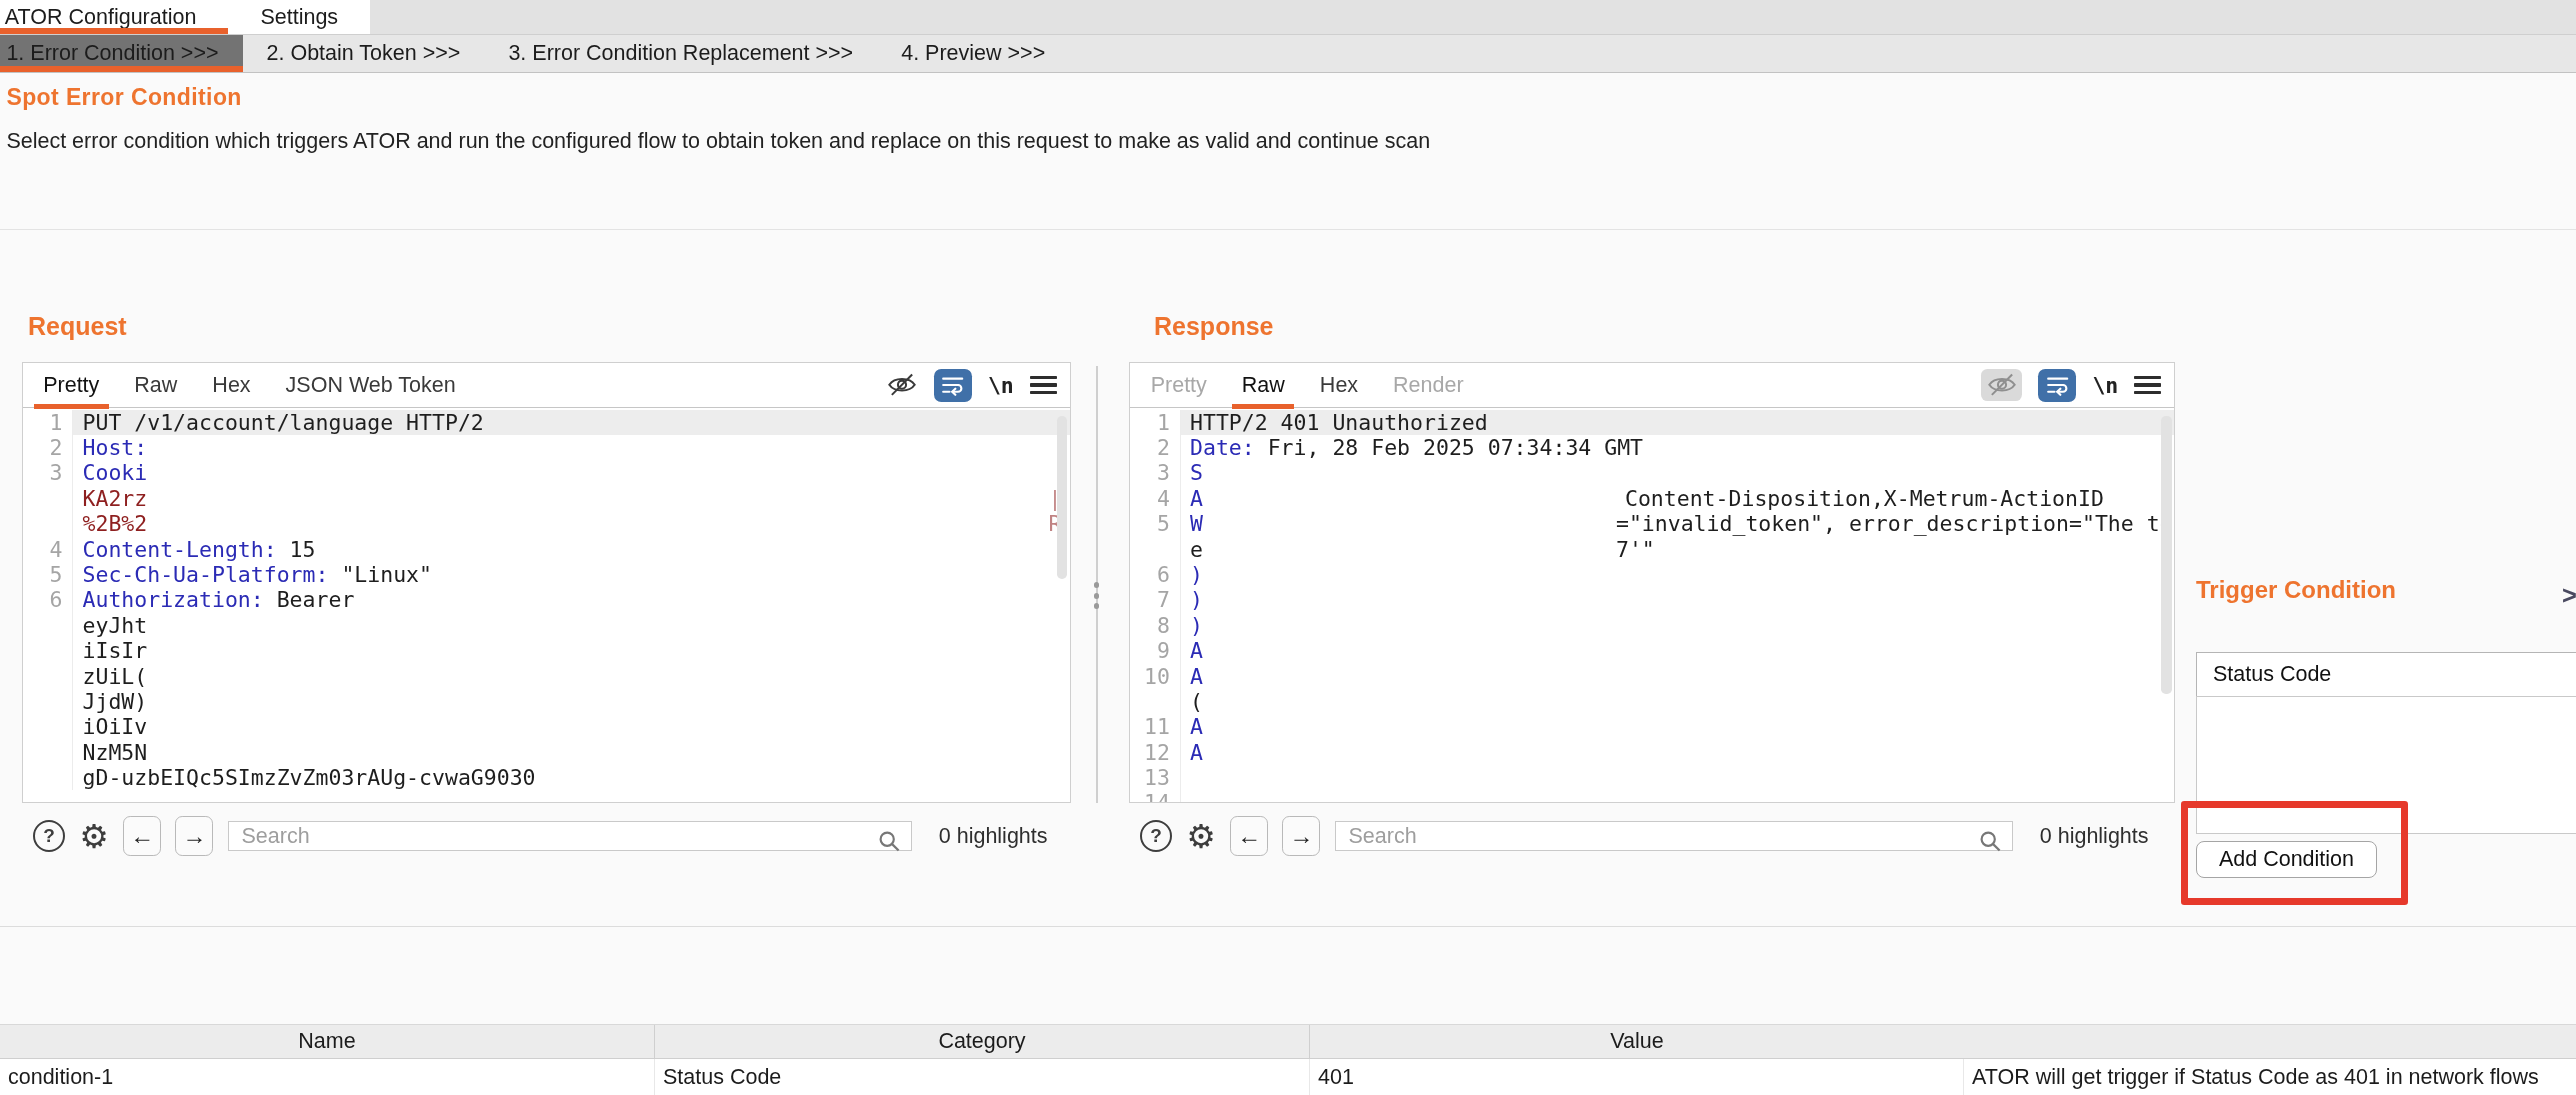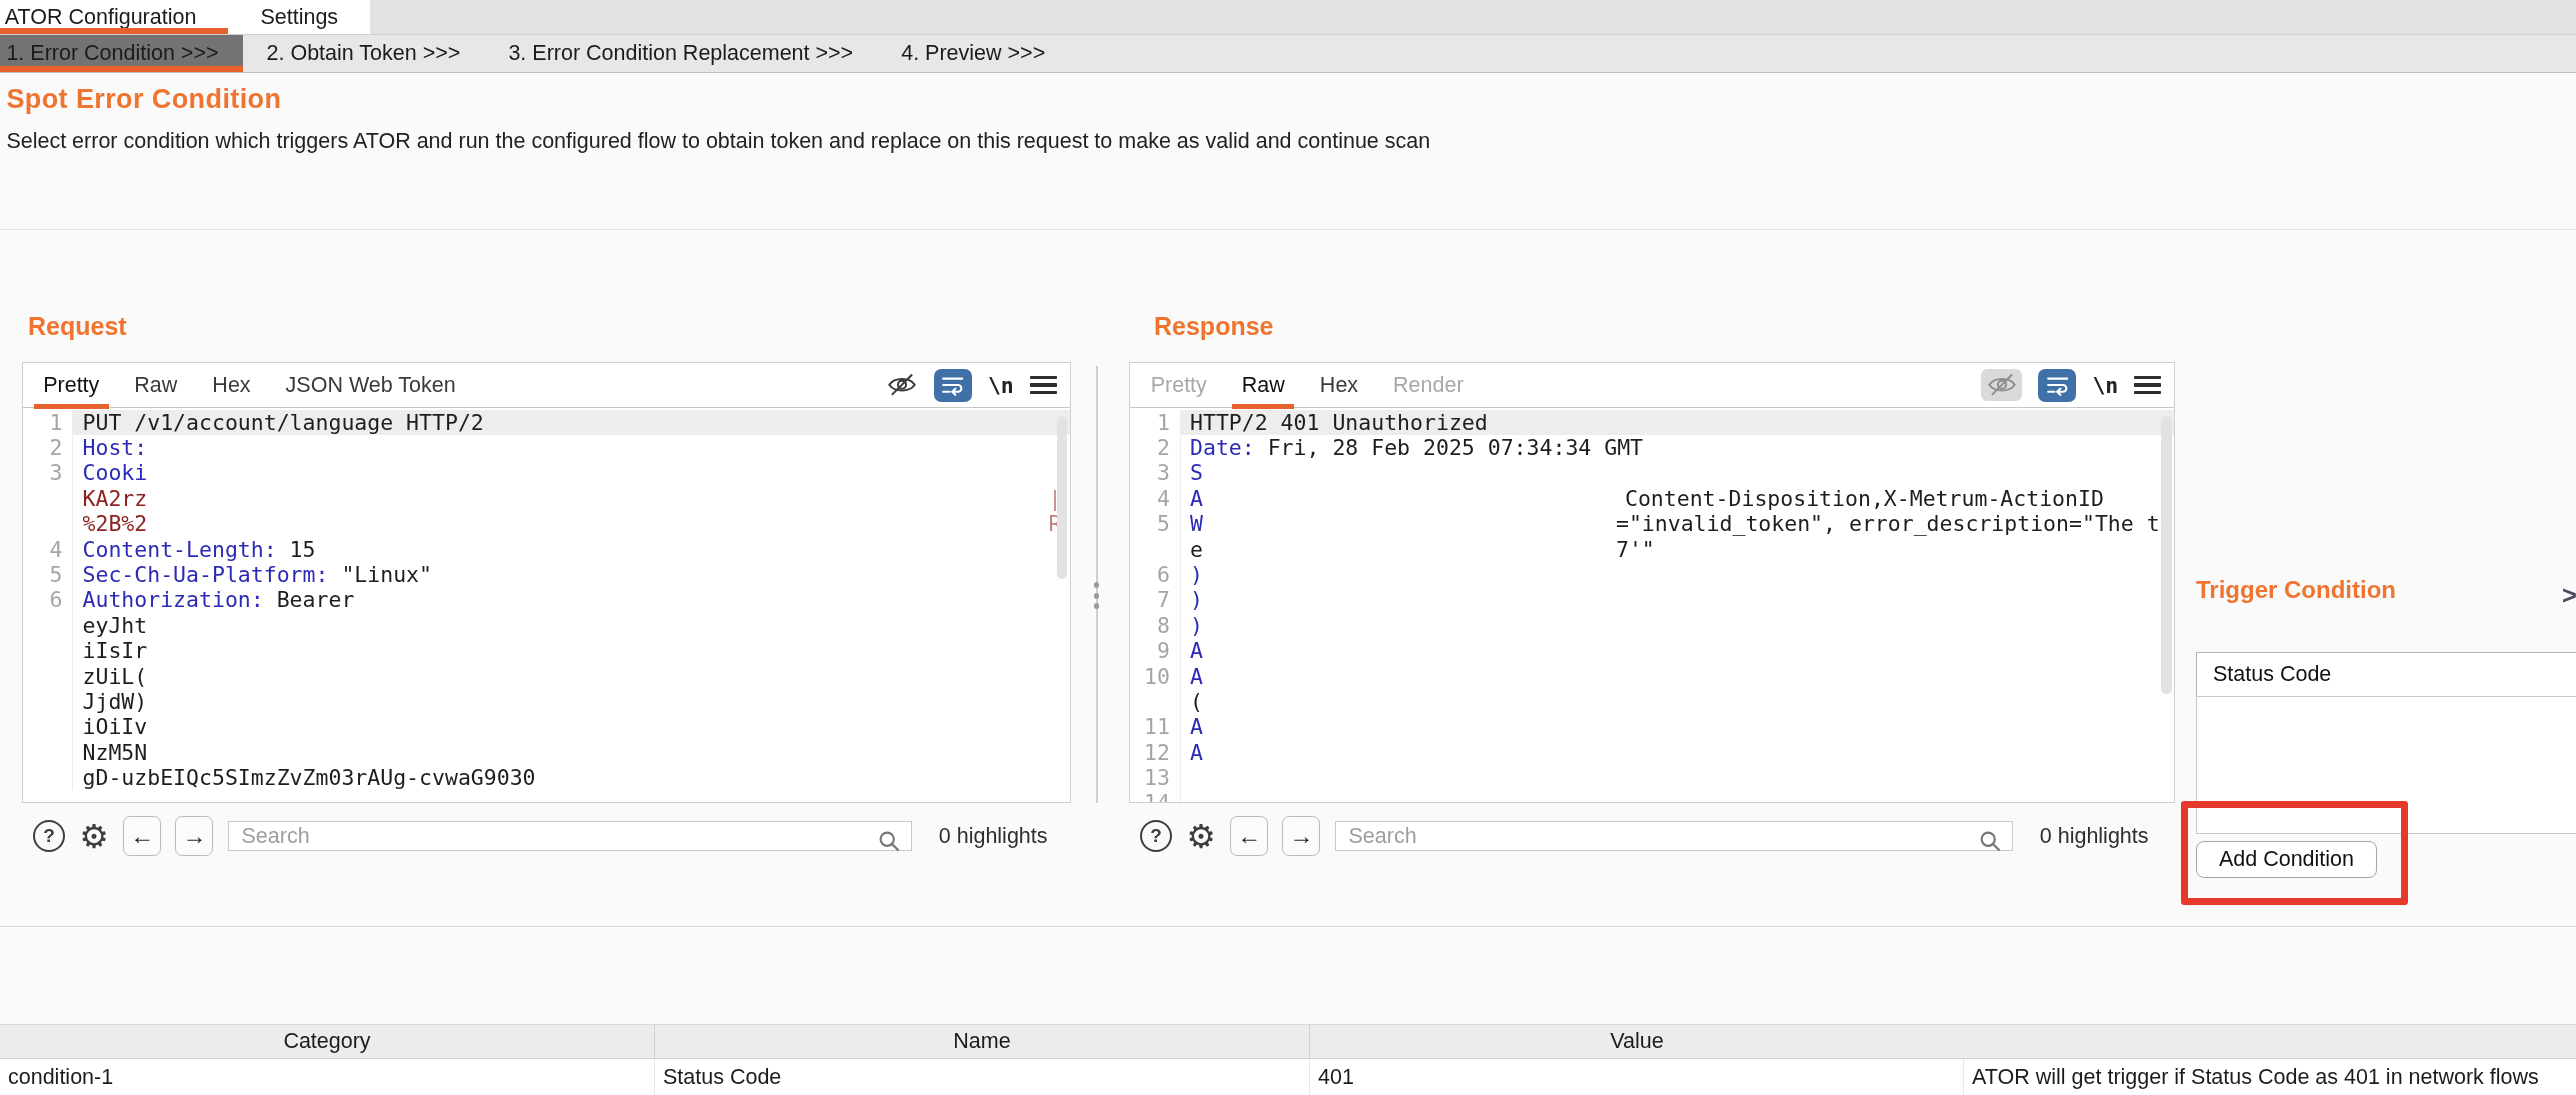--- a/index.html
+++ b/index.html
@@ -22,21 +22,21 @@
   .topbar2 { position:absolute; left:0; top:35px; width:2576px; height:37px;
     background:#e7e7e7; border-bottom:1.6px solid #c2c2c2; display:flex; }
   .stab { height:100%; display:flex; align-items:center; padding:0 24px;
     font-size:21.5px; position:relative; }
   .stab:first-child { padding-left:6.4px; }
   .stab.sel { background:#737373; }
   .stab.sel::after { content:""; position:absolute; left:0; right:0; bottom:0;
     height:5.6px; background:#e8612c; }
 
   
-  .sec-title { position:absolute; left:6.4px; top:84px; font-size:27px;
+  .sec-title { position:absolute; left:6.4px; top:84px; font-size:23px;
     font-weight:bold; color:#ee742f; letter-spacing:0.4px; }
   .sec-desc { position:absolute; left:6.4px; top:129px; font-size:21.5px; color:#222; }
 
   .hline { position:absolute; left:0; width:2576px; height:0.8px; background:#e3e3e3; }
 
   
   .panel-title { position:absolute; top:312px; font-size:25px; font-weight:bold; color:#ee742f; }
   .epanel { position:absolute; top:362px; height:441px; background:#fff;
     border:0.8px solid #cfcfcf; box-sizing:border-box; }
   #reqPanel { left:21.5px;  width:1049px; }
@@ -395,22 +395,22 @@
 </div>
 <div class="tlist"></div>
 <div class="tbtn">Add Condition</div>
 <div class="redbox"></div>
 <div class="edgemark">&gt;</div>
 
 <div class="hline" style="top:926px;background:#dcdcdc"></div>
 
 <div class="ctable" id="condTable">
     <div class="crow head">
+      <div class="ccell" style="width: 655px;">Name</div>
       <div class="ccell" style="width: 655px;">Category</div>
-      <div class="ccell" style="width: 655px;">Name</div>
       <div class="ccell" style="width: 654px;">Value</div>
     </div>
     <div class="crow data">
       <div class="ccell" style="width: 655px;">condition-1</div>
       <div class="ccell" style="width: 655px;">Status Code</div>
       <div class="ccell" style="width: 654px;">401</div>
       <div class="ccell" style="width: 612px;">ATOR will get trigger if Status Code as 401 in network flows</div>
     </div>
   </div>
 

